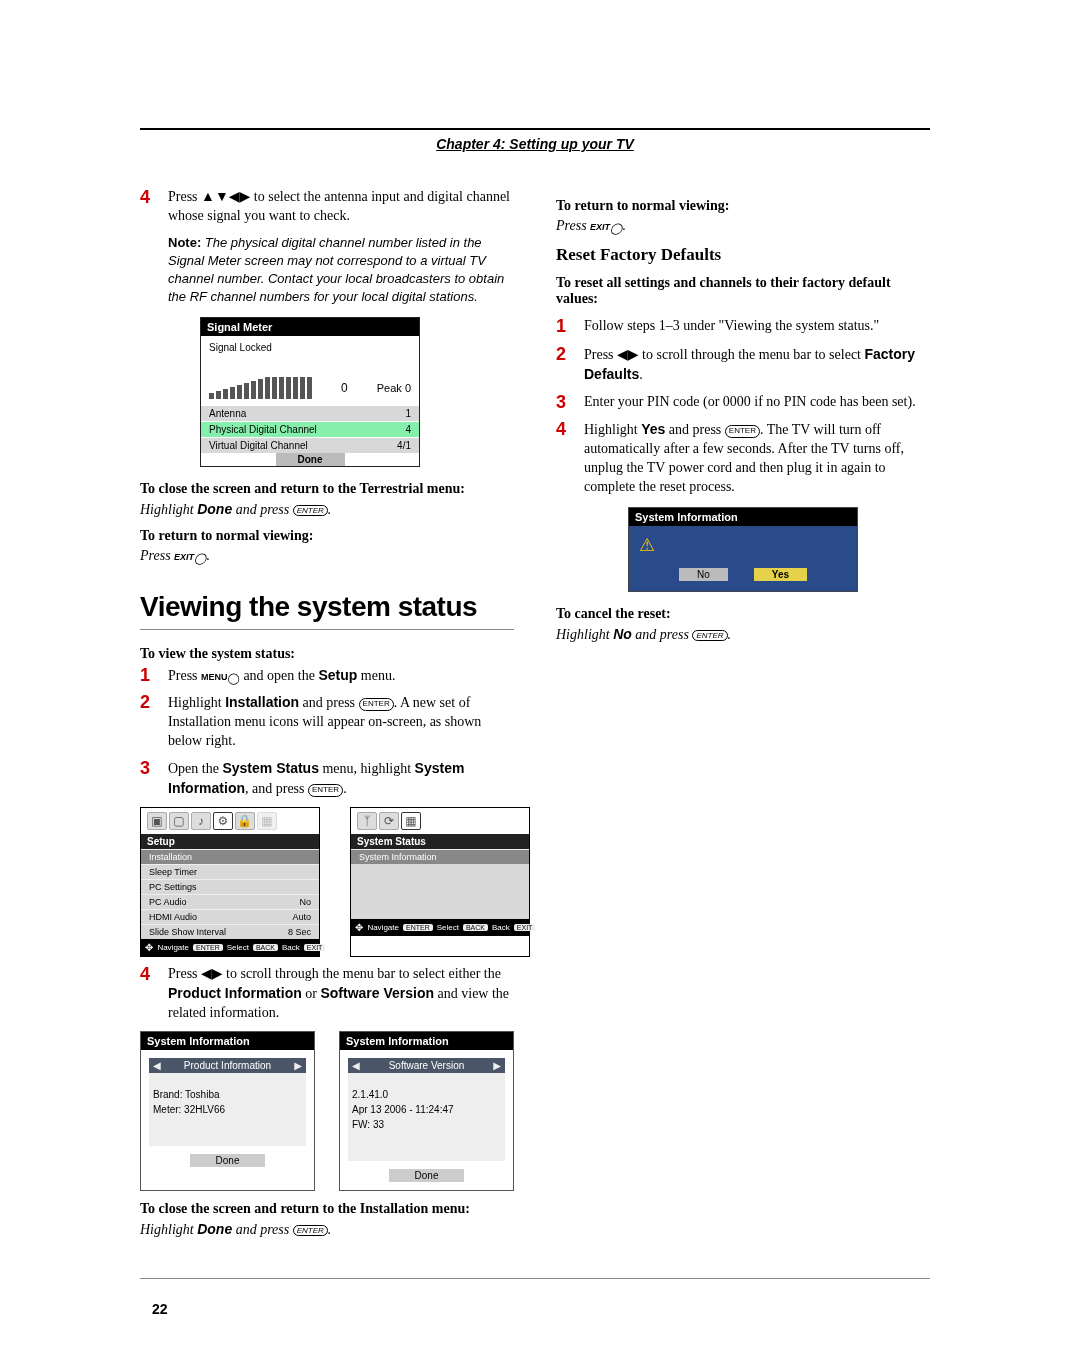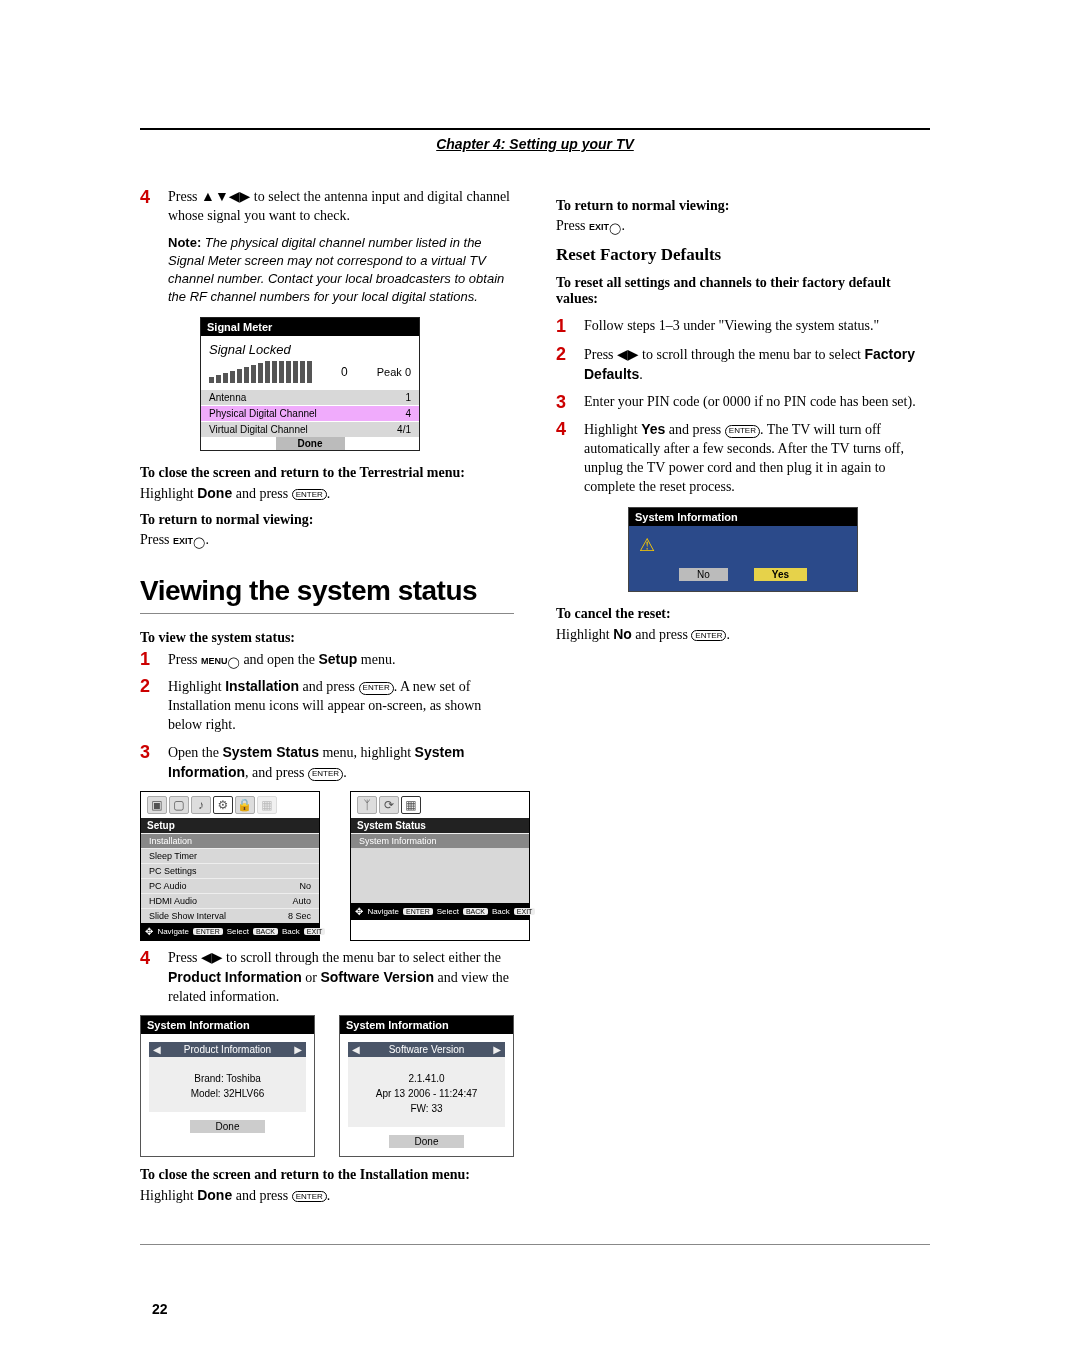--- a/index.html
+++ b/index.html
@@ -48,21 +48,21 @@
     font-family: Arial, Helvetica, sans-serif;
     font-style: italic;
     font-size: 13px;
     margin-left: 28px;
     margin-top: 6px;
     line-height: 1.4;
   }
   .note-label { font-weight: bold; font-style: normal; }
   .fig { margin: 10px 0 14px 60px; }
   .subhead { font-weight: bold; font-size: 14px; margin: 10px 0 4px 0; }
-  .body-line { font-size: 14px; margin-bottom: 10px; }
+  .body-line { font-size: 14px; margin-bottom: 10px; font-style: italic; }
   .h1 {
     font-family: Arial, Helvetica, sans-serif;
     font-weight: 900;
     font-size: 28px;
     letter-spacing: -0.5px;
     border-bottom: 1px solid #888;
     padding-bottom: 6px;
     margin: 26px 0 16px 0;
   }
   .h2 {
@@ -93,25 +93,25 @@
     font-size: 14px;
   }
 
   
   .sig-meter { width: 220px; border: 1px solid #222; font-family: Arial, sans-serif; font-size: 10px; }
   .sm-title { background: #000; color: #fff; font-weight: bold; padding: 3px 6px; font-size: 11px; }
   .sm-body { background: #fff; padding: 6px 8px 2px 8px; }
   .bars { display: flex; align-items: flex-end; gap: 2px; height: 26px; margin-bottom: 4px; }
   .bar { background: #555; width: 5px; }
   .sm-row { display: flex; justify-content: space-between; padding: 2px 8px; background: #d8d8d8; border-top: 1px solid #fff; }
-  .sm-row.alt { background: #f0abfc; }
+  .sm-row.alt { background: #86efac; }
   .sm-done { text-align: center; }
   .sm-done span { display:inline-block; background:#bbb; padding: 1px 22px; font-weight:bold; font-size:10px; }
   .zeroline { display:flex; justify-content: space-between; align-items:center; }
-  .sig-lock { font-size: 13px; margin-bottom: 0; font-style: italic; }
+  .sig-lock { font-size: 10px; margin-bottom: 20px; }
 
   
   .tab-row { display: flex; gap: 30px; }
   .tab-fig { width: 236px; border: 1px solid #000; font-family: Arial, sans-serif; font-size: 9px; background:#fff; }
   .tab-icons { display:flex; gap:2px; padding:4px 6px; }
   .ticon { width:20px; height:18px; background:#ddd; display:flex; align-items:center; justify-content:center; font-size:12px; color:#555; border:1px solid #aaa; border-radius:2px;}
   .ticon.sel { background:#fff; border-color:#333; }
   .tab-title { background:#222; color:#fff; padding:2px 6px; font-weight:bold; font-size:10px; }
   .tab-list { background:#d8d8d8; }
   .tab-item { display:flex; justify-content:space-between; padding:2px 8px; background:#d8d8d8; border-top:1px solid #eee;}
@@ -120,21 +120,21 @@
   .key { background:#eee; color:#000; padding:0 3px; border-radius:2px; font-size:7px; }
   .nav-ic { font-size:10px; }
 
   
   .si-row { display:flex; gap:24px; }
   .si-box { width:230px; border:1px solid #555; font-family:Arial,sans-serif; font-size:10px; }
   .si-title { background:#000; color:#fff; font-weight:bold; padding:3px 6px; font-size:11px; }
   .si-tab { background:#4a5568; color:#fff; text-align:center; padding:2px 0; position:relative; margin:8px 8px 0 8px; font-size:10px; }
   .si-tab .arw { position:absolute; top:2px; color:#eee; }
   .si-tab .lft { left:4px; } .si-tab .rgt { right:4px; }
-  .si-body { background:#eee; text-align:center; padding:14px 4px 11px 4px; margin:0 8px 8px 8px; line-height:1.5; }
+  .si-body { background:#eee; text-align:left; padding:14px 4px 29px 4px; margin:0 8px 8px 8px; line-height:1.5; }
   .si-done { text-align:center; margin:4px 0 8px 0; }
   .si-done span { display:inline-block; background:#ccc; padding:1px 26px; font-size:10px; }
 
   
   .confirm { width: 230px; border:1px solid #444; font-family:Arial,sans-serif; margin: 10px auto 14px auto; }
   .cf-title { background:#000; color:#fff; font-weight:bold; font-size:11px; padding:3px 6px; }
   .cf-body { background:#2b4a8a; color:#fff; padding:10px 10px 10px 10px; font-size:10px; display:flex; gap:8px; align-items:flex-start; }
   .warn { color:#ffcc00; font-size:18px; line-height:1; }
   .cf-btns { background:#2b4a8a; display:flex; justify-content:center; gap:26px; padding:4px 0 10px 0; }
   .cf-btn { background:#bbb; color:#000; padding:1px 18px; font-size:10px; }
@@ -326,21 +326,21 @@
       <div class="si-row" style="margin:6px 0 10px 0;">
         <div class="si-box" style="width:180px;">
           <div class="si-title">System Information</div>
           <div class="si-tab">
             <span class="arw lft">◀</span>
             <span>Product Information</span>
             <span class="arw rgt">▶</span>
           </div>
           <div class="si-body" id="pi-body">
               <div>Brand:   Toshiba</div>
-              <div>Model: 32HLV66</div>
+              <div>Meter: 32HLV66</div>
             </div>
           <div class="si-done"><span>Done</span></div>
         </div>
         <div class="si-box" style="width:180px;">
           <div class="si-title">System Information</div>
           <div class="si-tab">
             <span class="arw lft">◀</span>
             <span>Software Version</span>
             <span class="arw rgt">▶</span>
           </div>

